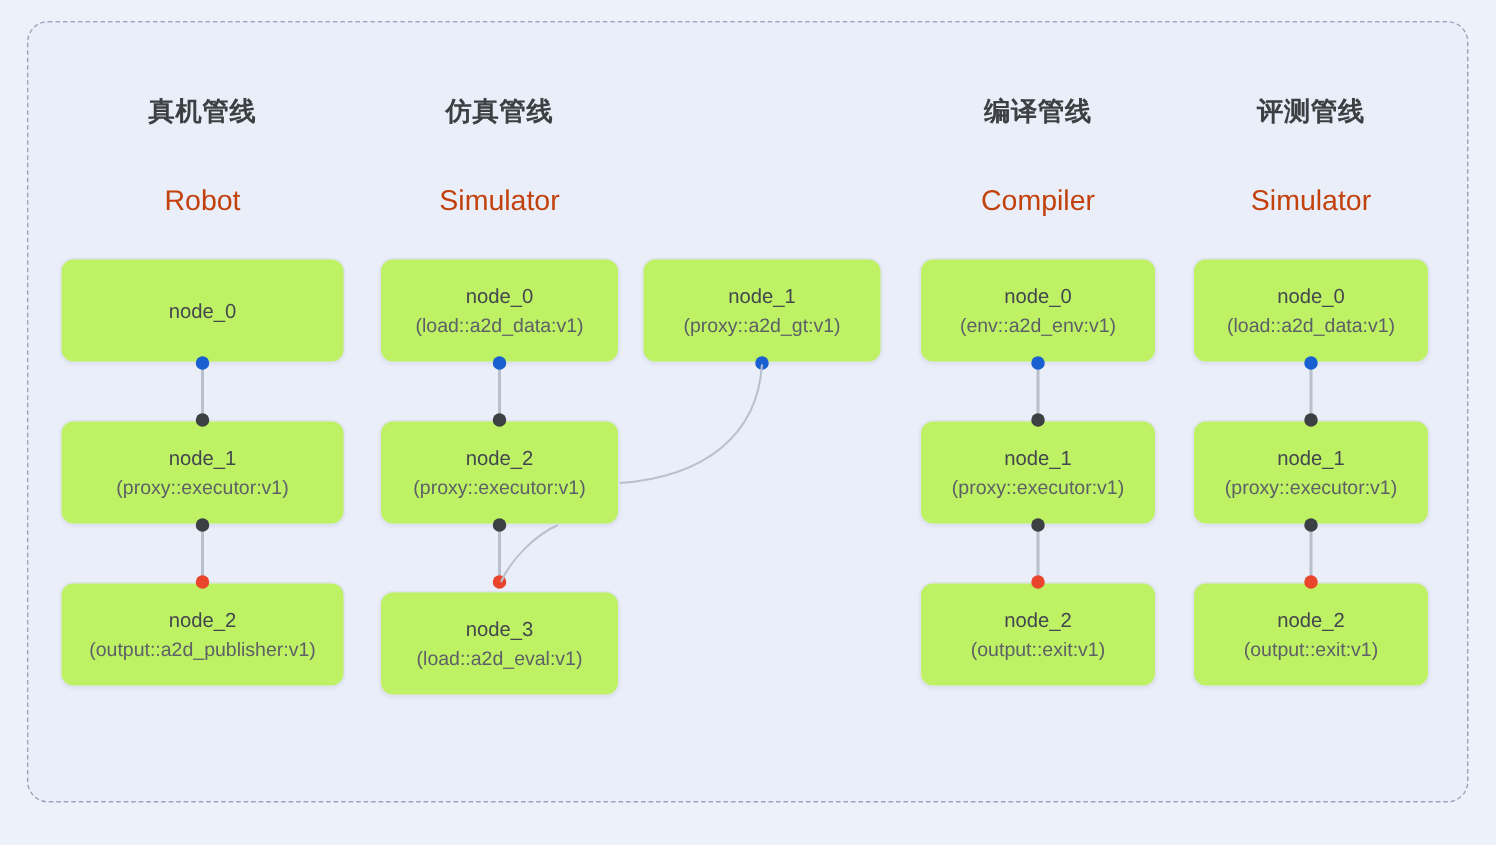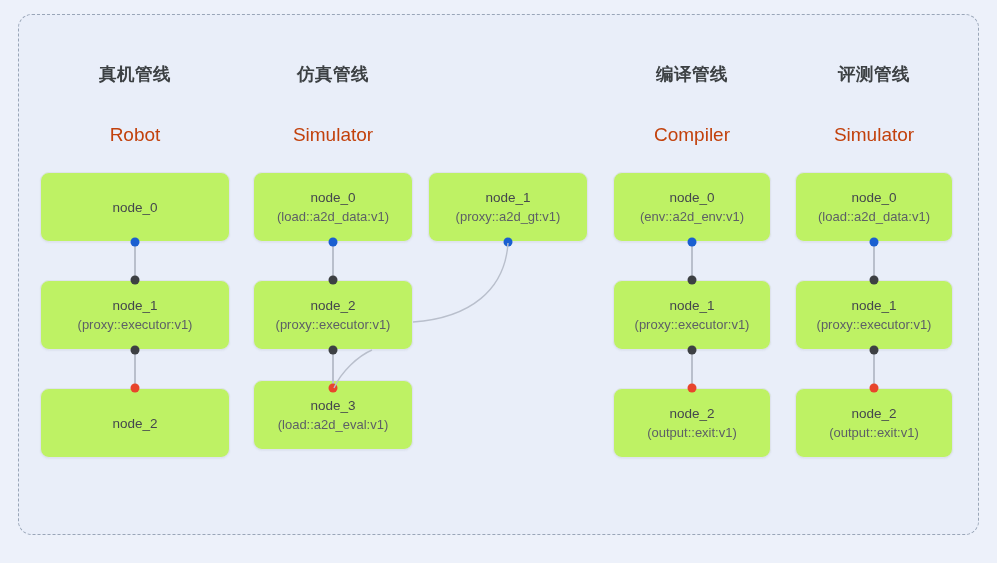--- a/index.html
+++ b/index.html
@@ -79,20 +79,21 @@
 
     <div class="node" style="left:0;top:172px;width:190px;">
       <div class="n-title">node_0</div>
     </div>
     <div class="node" style="left:0;top:280px;width:190px;">
       <div class="n-title">node_1</div>
       <div class="n-sub">(proxy::executor:v1)</div>
     </div>
     <div class="node" style="left:0;top:388px;width:190px;">
       <div class="n-title">node_2</div>
+      <div class="n-sub">(output::a2d_publisher:v1)</div>
     </div>
 
     <div class="vline" style="left:94px;top:242px;height:38px;"></div>
     <div class="dot blue" style="left:95px;top:242px;"></div>
     <div class="dot dark" style="left:95px;top:280px;"></div>
 
     <div class="vline" style="left:94px;top:350px;height:38px;"></div>
     <div class="dot dark" style="left:95px;top:350px;"></div>
     <div class="dot red" style="left:95px;top:388px;"></div>
   </div>
@@ -106,21 +107,21 @@
       <div class="n-sub">(load::a2d_data:v1)</div>
     </div>
     <div class="node" style="left:175px;top:172px;width:160px;">
       <div class="n-title">node_1</div>
       <div class="n-sub">(proxy::a2d_gt:v1)</div>
     </div>
     <div class="node" style="left:0;top:280px;width:160px;">
       <div class="n-title">node_2</div>
       <div class="n-sub">(proxy::executor:v1)</div>
     </div>
-    <div class="node" style="left:0;top:380px;width:160px;">
+    <div class="node" style="left:0;top:394px;width:160px;">
       <div class="n-title">node_3</div>
       <div class="n-sub">(load::a2d_eval:v1)</div>
     </div>
 
     <div class="vline" style="left:79px;top:242px;height:38px;"></div>
     <div class="dot blue" style="left:80px;top:242px;"></div>
     <div class="dot dark" style="left:80px;top:280px;"></div>
 
     <div class="vline" style="left:79px;top:350px;height:38px;"></div>
     <div class="dot dark" style="left:80px;top:350px;"></div>

